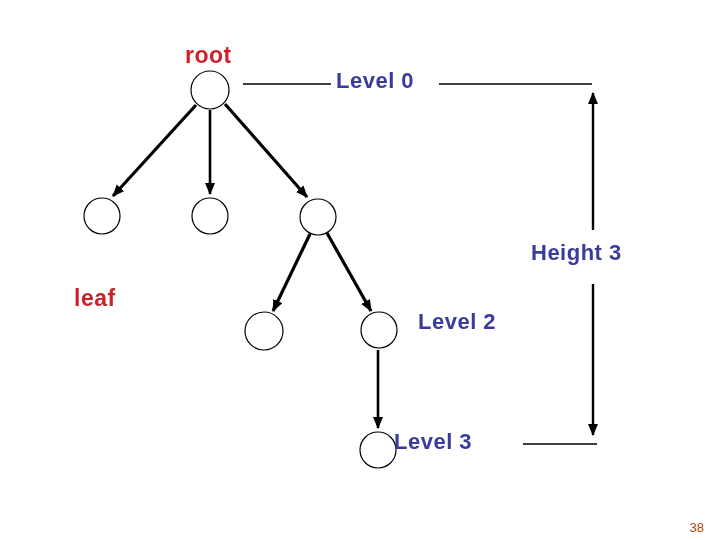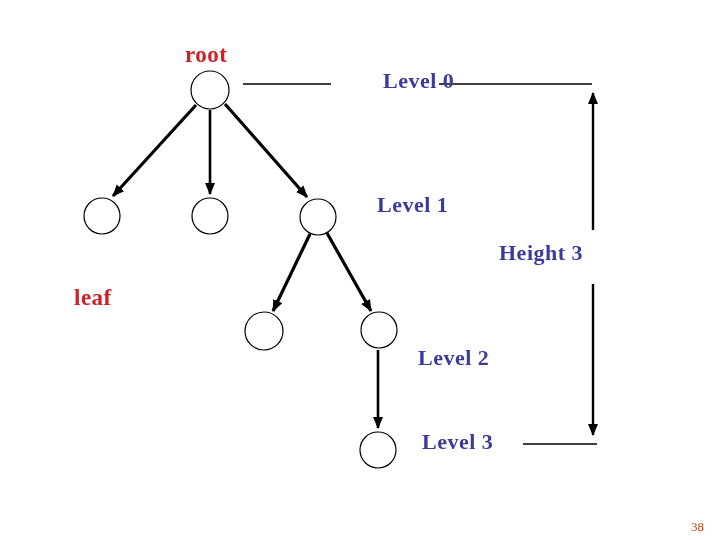--- a/index.html
+++ b/index.html
@@ -2,44 +2,44 @@
 <html style="--bg: #ffffff; --node-label: #cc2128; --level-label: #3b3b9d;"><head>
 <meta charset="utf-8">
 <style>
   html, body { margin: 0; padding: 0; background: #fff; }
   .slide {
     position: relative;
     width: 720px;
     height: 540px;
     background: var(--bg, #ffffff);
     overflow: hidden;
-    font-family: Liberation Serif, serif;
+    font-family: Liberation Sans, sans-serif;
   }
   #tree-svg {
     position: absolute;
     inset: 0;
     z-index: 1;
   }
   .lbl {
     position: absolute;
     z-index: 2;
     white-space: nowrap;
     font-weight: bold;
     line-height: 1.15;
     letter-spacing: 0.5px;
   }
   .lbl-red  { color: var(--node-label, #cc2128); font-size: 23px; }
   .lbl-blue { color: var(--level-label, #3b3b9d); font-size: 22px; }
   #lbl-root   { left: 185px; top: 42px;  }
   #lbl-leaf   { left: 74px;  top: 245px; margin-top: 40px; }
-  #lbl-level0 { left: 336px; top: 68px; margin-left: 47px;  }
+  #lbl-level0 { left: 336px; top: 68px;  }
   #lbl-level1 { left: 377px; top: 192px; }
-  #lbl-level2 { left: 418px; top: 309px; margin-top: 36px; }
-  #lbl-level3 { left: 422px; top: 429px; }
-  #lbl-height { left: 496px; top: 240px; background: var(--bg, #ffffff); padding: 0 3px; }
+  #lbl-level2 { left: 418px; top: 309px; }
+  #lbl-level3 { left: 394px; top: 429px; }
+  #lbl-height { left: 528px; top: 240px; background: var(--bg, #ffffff); padding: 0 3px; }
   #page-num {
     position: absolute;
     right: 16px;
     bottom: 5px;
     z-index: 2;
     font-size: 13px;
     color: #c2410c;
   }
 </style>
 </head>
@@ -74,20 +74,19 @@
         <circle cx="210" cy="216" r="18" fill="#ffffff" stroke="#000000" stroke-width="1.2"></circle>
         <circle cx="318" cy="217" r="18" fill="#ffffff" stroke="#000000" stroke-width="1.2"></circle>
         <circle cx="264" cy="331" r="19" fill="#ffffff" stroke="#000000" stroke-width="1.2"></circle>
         <circle cx="379" cy="330" r="18" fill="#ffffff" stroke="#000000" stroke-width="1.2"></circle>
         <circle cx="378" cy="450" r="18" fill="#ffffff" stroke="#000000" stroke-width="1.2"></circle>
       </g>
   </svg>
 
   <div class="lbl lbl-red" id="lbl-root">root</div>
   <div class="lbl lbl-blue" id="lbl-level0">Level 0</div>
-  <div class="lbl lbl-blue" id="lbl-level1">Level 1</div>
   <div class="lbl lbl-red" id="lbl-leaf">leaf</div>
   <div class="lbl lbl-blue" id="lbl-height">Height 3</div>
   <div class="lbl lbl-blue" id="lbl-level2">Level 2</div>
   <div class="lbl lbl-blue" id="lbl-level3">Level 3</div>
   <div id="page-num">38</div>
 
 </div>
 
 </body></html>

